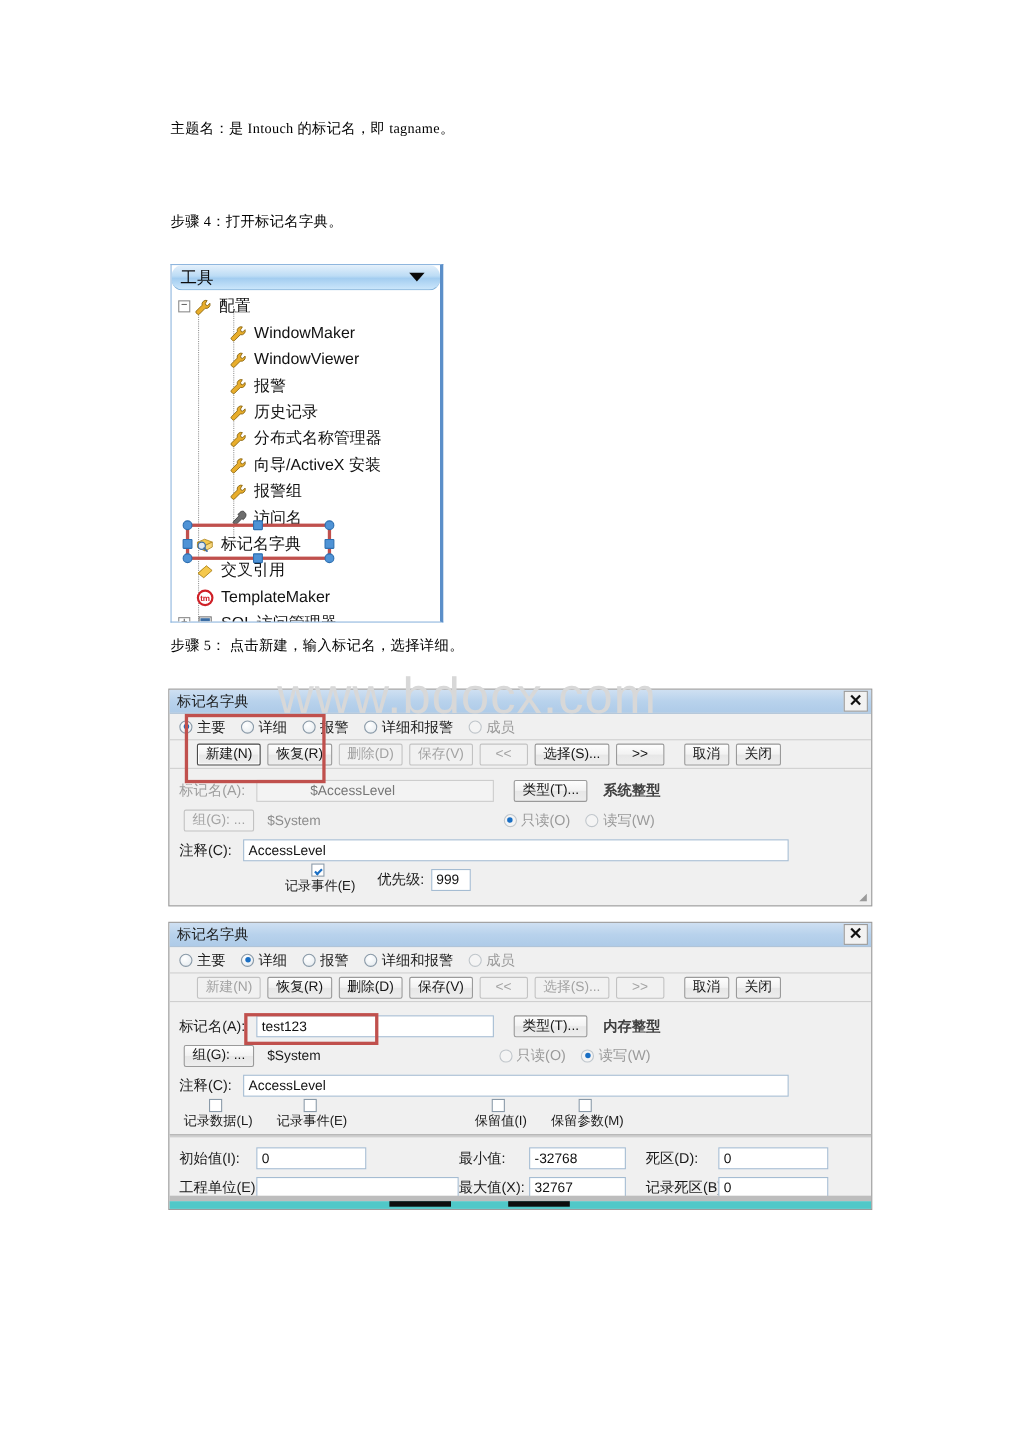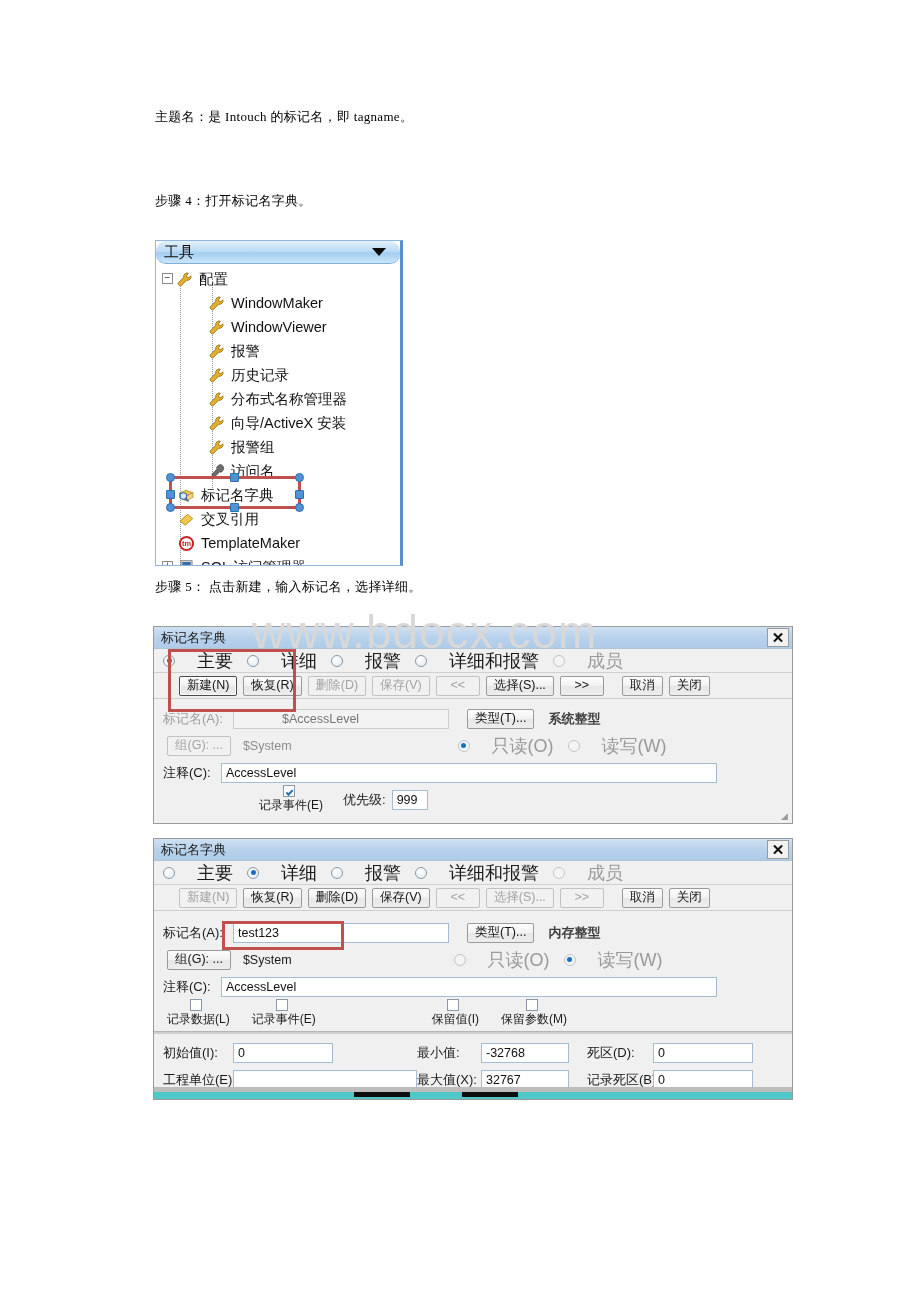--- a/index.html
+++ b/index.html
@@ -175,24 +175,23 @@
   
   .radio-row {
     height:24px;
     padding-left:9px;
     border-bottom:1px solid #d0d0d0;
     box-sizing:border-box;
     position:relative;
   }
   .rad {
     display:flex;align-items:center;
-    font-size:18px;color:#1a1a1a;
+    font-size:13px;color:#1a1a1a;
     margin-right:14px;
     white-space:nowrap;
-    gap:18px;
   }
   .rad.dis { color:#9a9a9a; }
   .rdot {
     width:12px;height:12px;border-radius:50%;
     border:1px solid #8a9aa8;
     background:radial-gradient(circle at 38% 32%, #ffffff 0%, #eef2f5 60%, #dfe6ec 100%);
     margin-right:4px; box-sizing:border-box;
     position:relative; flex:0 0 auto;
   }
   .rdot.on::after {

